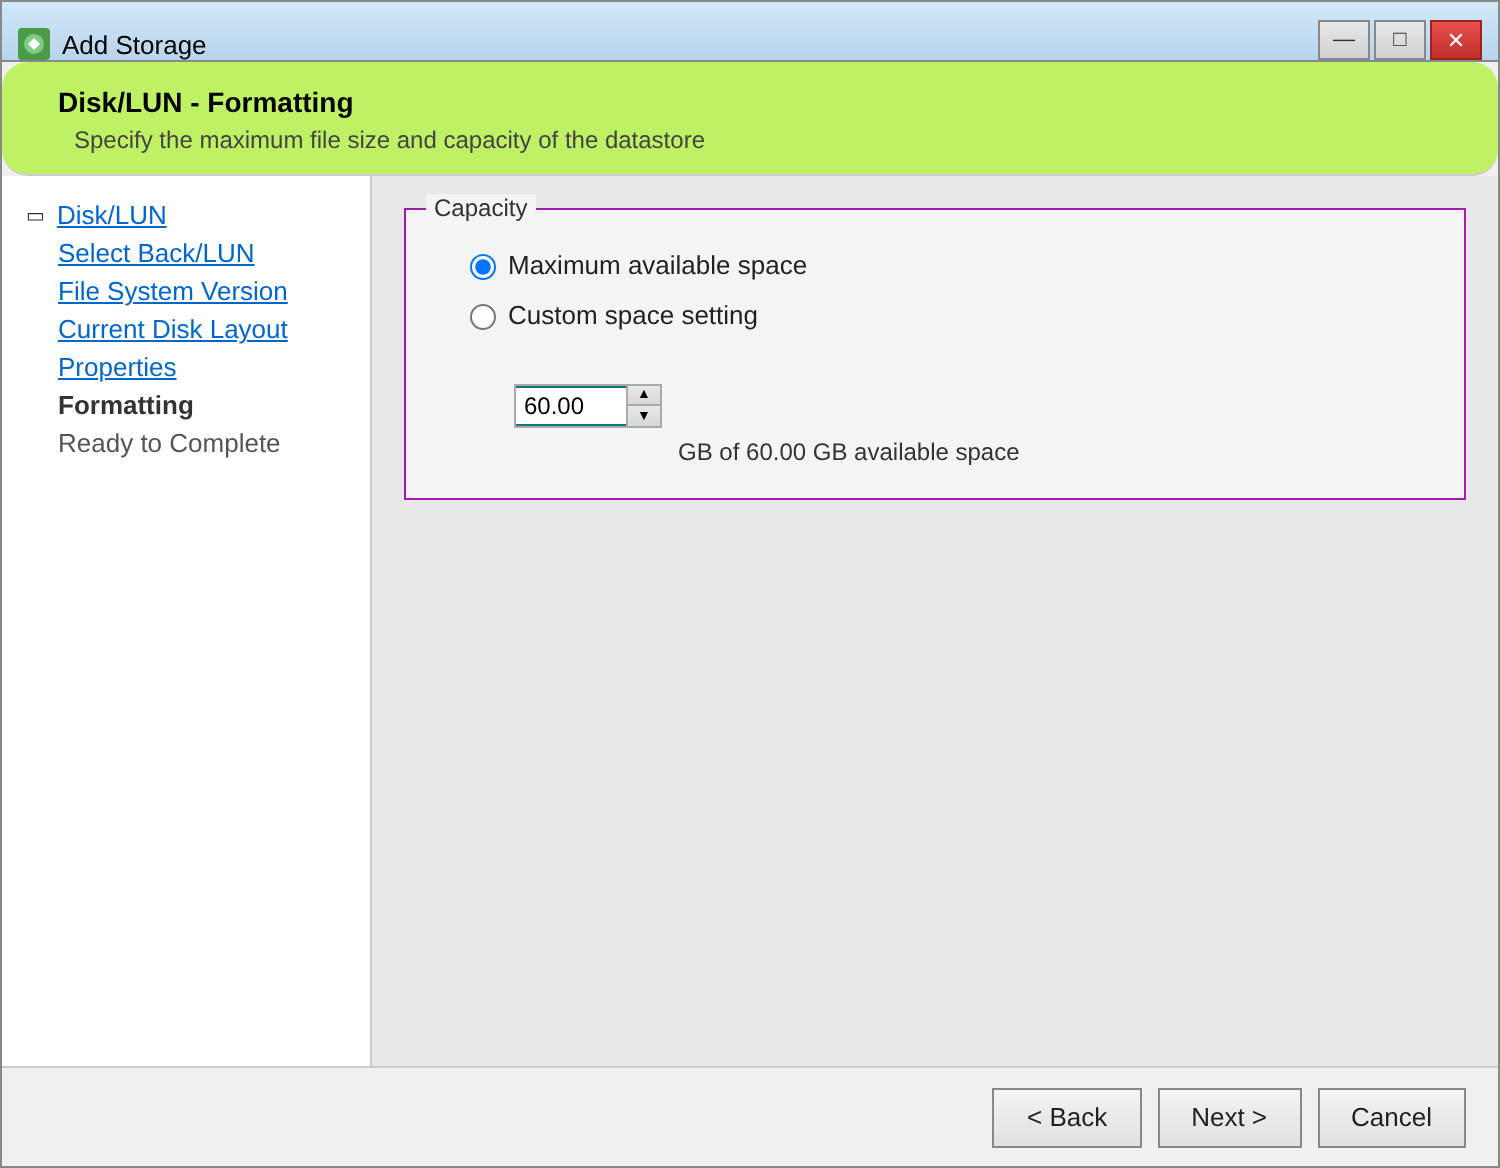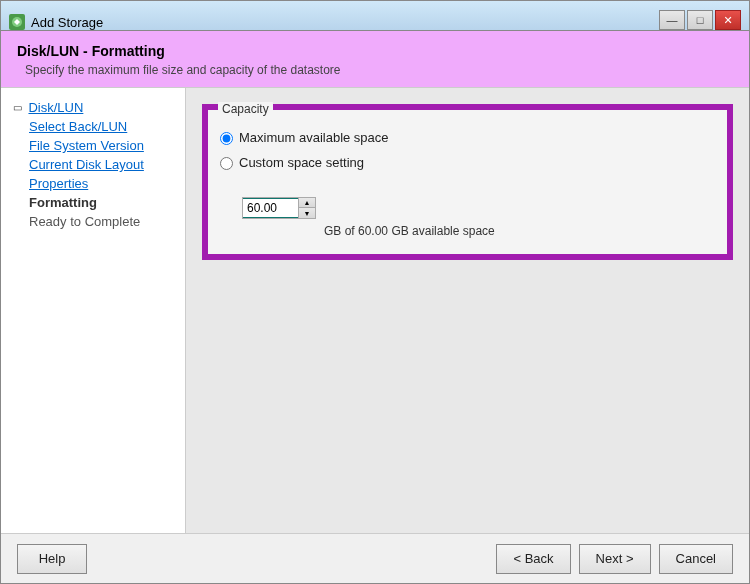--- a/index.html
+++ b/index.html
@@ -66,24 +66,25 @@
       justify-content: center;
       font-size: 11px;
       color: #333;
     }
     .titlebar-btn.close {
       background: linear-gradient(to bottom, #e8504a, #c0302a);
       color: white;
       border-color: #a02020;
     }
     .header-section {
-      background: #f0abfc;
-      padding: 12px 16px 10px 16px;
+      background: #bef264;
+      padding: 12px 16px 10px 28px;
       border-bottom: 1px solid #ccc;
       flex-shrink: 0;
+      border-radius: 13px;
     }
     .header-title {
       font-size: 14px;
       font-weight: bold;
       color: #000;
       margin-bottom: 4px;
     }
     .header-subtitle {
       font-size: 12px;
       color: #444;
@@ -133,23 +134,23 @@
       cursor: pointer;
       margin-right: 2px;
     }
     .main-panel {
       flex: 1;
       background: #e8e8e8;
       padding: 16px;
       overflow: auto;
     }
     .capacity-group {
-      border: 6px solid #a21caf;
+      border: 1px solid #a21caf;
       background: #f4f4f4;
-      padding: 10px 16px 16px 12px;
+      padding: 10px 16px 16px 32px;
       position: relative;
     }
     .capacity-legend {
       position: absolute;
       top: -8px;
       left: 10px;
       background: #f4f4f4;
       padding: 0 4px;
       font-size: 12px;
       color: #333;
@@ -321,23 +322,20 @@
             </div>
           </div>
           <span class="space-label">GB of 60.00 GB available space</span>
         </div>
       </div>
     </div>
 
   </div>
 
   <div class="footer">
-    <div class="footer-left">
-      <button class="footer-btn">Help</button>
-    </div>
     <div class="footer-center"></div>
     <div class="footer-right">
       <button class="footer-btn">&lt; Back</button>
       <button class="footer-btn">Next &gt;</button>
       <button class="footer-btn">Cancel</button>
     </div>
   </div>
 
 </div>
 

